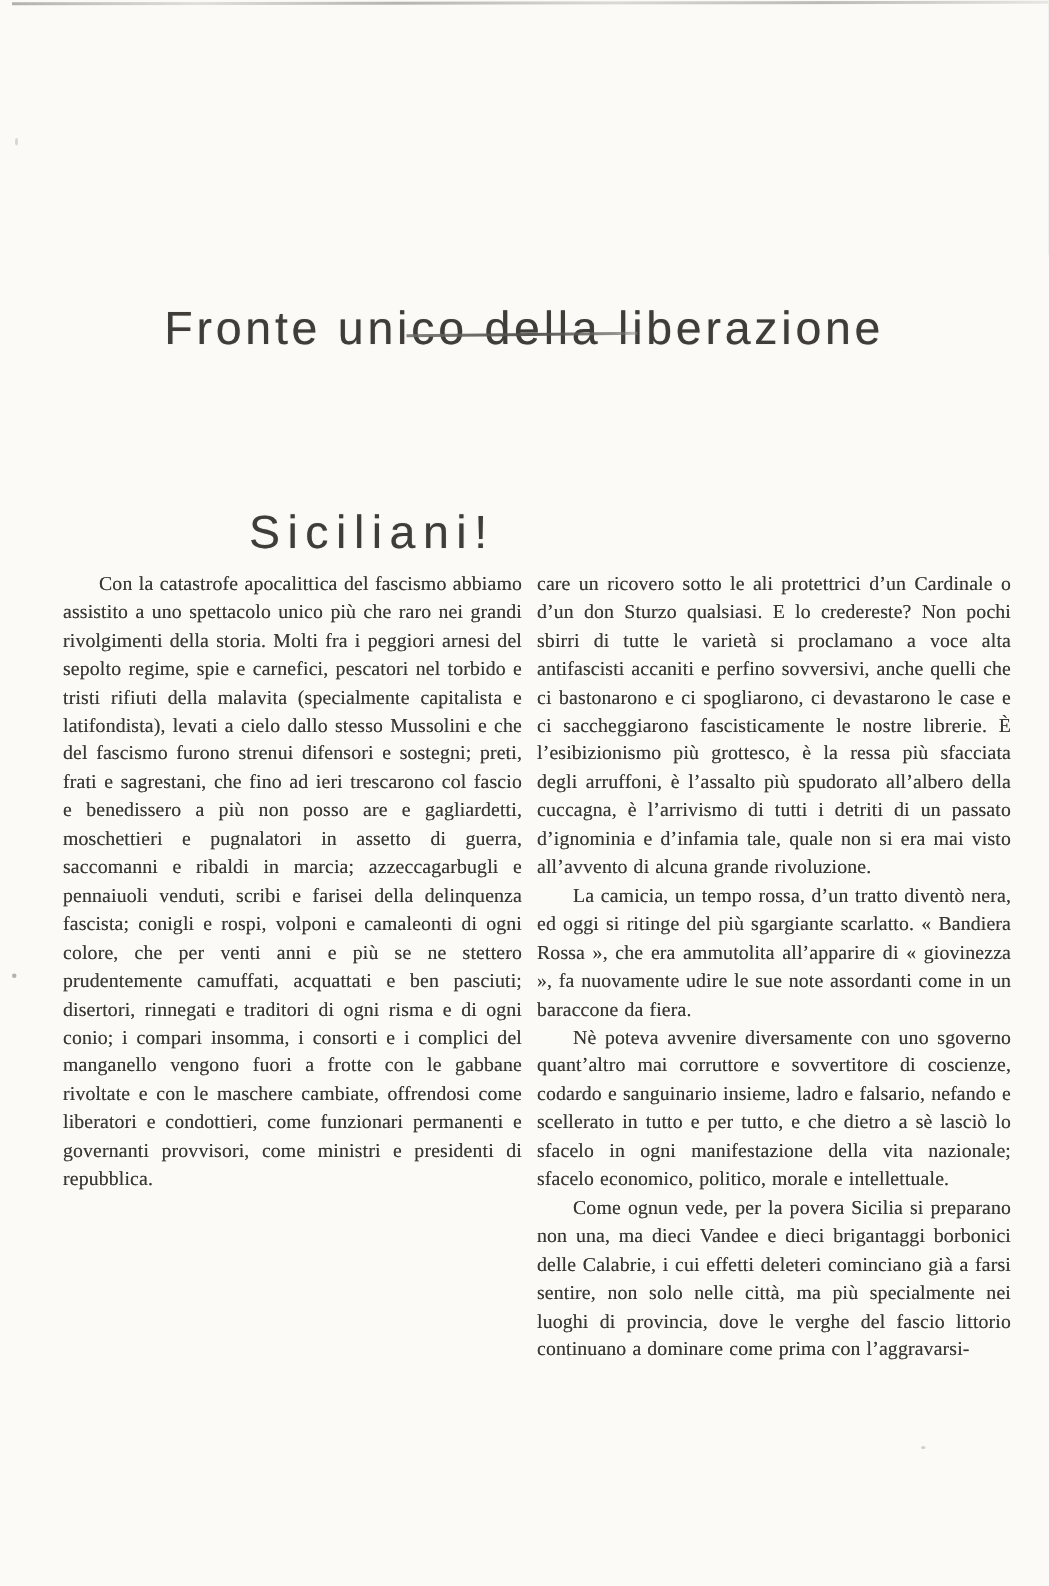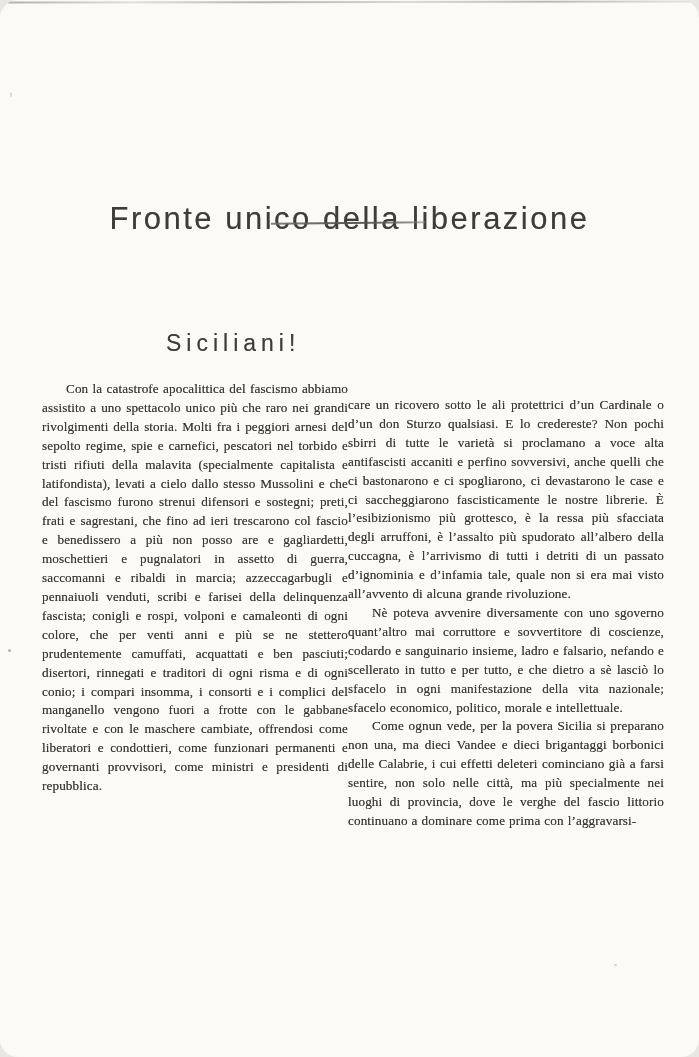--- a/index.html
+++ b/index.html
@@ -12,21 +12,20 @@
   html, body { margin: 0; padding: 0; background: #e8e7e3; }
   .page {
     position: relative;
     width: 699px;
     height: 1057px;
     margin: 0 auto;
     background: var(--paper);
     color: var(--ink);
     font-family: "Liberation Serif", serif;
     overflow: hidden;
-    border-radius: 18px;
   }
   
   .scan-edge {
     position: absolute;
     top: 1px; left: 8px; right: 0;
     height: 2px;
     background: linear-gradient(90deg,
       rgba(90,88,84,0.45) 0%,
       rgba(130,128,122,0.22) 18%,
       rgba(85,83,79,0.42) 37%,
@@ -57,44 +56,45 @@
     width: 154px; height: 2px;
     background: linear-gradient(90deg,
       rgba(110,108,103,0.85), rgba(80,78,74,0.95) 55%, rgba(110,108,103,0.75) 90%, rgba(140,138,132,0.5));
     transform: rotate(-0.6deg);
   }
   .doc-subtitle {
     position: absolute;
     top: 311px; left: 166px;
     font-family: "Liberation Sans", sans-serif;
     font-weight: 400;
-    font-size: 23px;
+    font-size: 31px;
     letter-spacing: 5px;
     color: var(--title-ink);
     text-shadow: 0 0 0.5px rgba(64,61,57,0.5);
   }
   .columns {
     position: absolute;
     top: 380px; left: 42px;
     display: flex;
+    gap: 10px;
   }
   .col {
     text-align: justify;
     font-size: 13.2px;
     line-height: 18.9px;
     letter-spacing: 0.1px;
     word-spacing: 0.6px;
     hyphens: auto;
     -webkit-hyphens: auto;
     text-shadow: 0 0 0.4px rgba(59,56,52,0.65);
   }
   .col.left  { width: 306px; }
   .col.right { width: 316px; }
   .col p { margin: 0; text-indent: 24px; }
-  .col p.no-indent { text-indent: 0; margin-top: 16px; }
+  .col p.no-indent { text-indent: 0; }
 </style>
 </head>
 <body>
 
 <div class="page">
 
   <div class="scan-edge"></div>
   <div class="speck s1"></div>
   <div class="speck s2"></div>
   <div class="speck s3"></div>
@@ -106,18 +106,19 @@
   <h2 class="doc-subtitle">Siciliani!</h2>
 
   <div class="columns">
 
     <div class="col left" lang="it">
       <p>Con la catastrofe apocalittica del fascismo abbiamo assistito a uno spettacolo unico più che raro nei grandi rivolgimenti della storia. Molti fra i peggiori arnesi del sepolto regime, spie e carnefici, pescatori nel torbido e tristi rifiuti della malavita (specialmente capitalista e latifondista), levati a cielo dallo stesso Mussolini e che del fascismo furono strenui difensori e sostegni; preti, frati e sagrestani, che fino ad ieri trescarono col fascio e benedissero a più non posso are e gagliardetti, moschettieri e pugnalatori in assetto di guerra, saccomanni e ribaldi in marcia; azzeccagarbugli e pennaiuoli venduti, scribi e farisei della delinquenza fascista; conigli e rospi, volponi e camaleonti di ogni colore, che per venti anni e più se ne stettero prudentemente camuffati, acquattati e ben pasciuti; disertori, rinnegati e traditori di ogni risma e di ogni conio; i compari insomma, i consorti e i complici del manganello vengono fuori a frotte con le gabbane rivoltate e con le maschere cambiate, offrendosi come liberatori e condottieri, come funzionari permanenti e governanti provvisori, come ministri e presidenti di repubblica.</p>
     </div>
 
     <div class="col right" lang="it">
       <p class="no-indent">care un ricovero sotto le ali protettrici d’un Cardinale o d’un don Sturzo qualsiasi. E lo credereste? Non pochi sbirri di tutte le varietà si proclamano a voce alta antifascisti accaniti e perfino sovversivi, anche quelli che ci bastonarono e ci spogliarono, ci devastarono le case e ci saccheggiarono fascisticamente le nostre librerie. È l’esibizionismo più grottesco, è la ressa più sfacciata degli arruffoni, è l’assalto più spudorato all’albero della cuccagna, è l’arrivismo di tutti i detriti di un passato d’ignominia e d’infamia tale, quale non si era mai visto all’avvento di alcuna grande rivoluzione.</p>
+      <p>La camicia, un tempo rossa, d’un tratto diventò nera, ed oggi si ritinge del più sgargiante scarlatto. « Bandiera Rossa », che era ammutolita all’apparire di « giovinezza », fa nuovamente udire le sue note assordanti come in un baraccone da fiera.</p>
       <p>Nè poteva avvenire diversamente con uno sgoverno quant’altro mai corruttore e sovvertitore di coscienze, codardo e sanguinario insieme, ladro e falsario, nefando e scellerato in tutto e per tutto, e che dietro a sè lasciò lo sfacelo in ogni manifestazione della vita nazionale; sfacelo economico, politico, morale e intellettuale.</p>
       <p>Come ognun vede, per la povera Sicilia si preparano non una, ma dieci Vandee e dieci brigantaggi borbonici delle Calabrie, i cui effetti deleteri cominciano già a farsi sentire, non solo nelle città, ma più specialmente nei luoghi di provincia, dove le verghe del fascio littorio continuano a dominare come prima con l’aggravarsi-</p>
     </div>
 
   </div>
 </div>
 
 </body></html>

